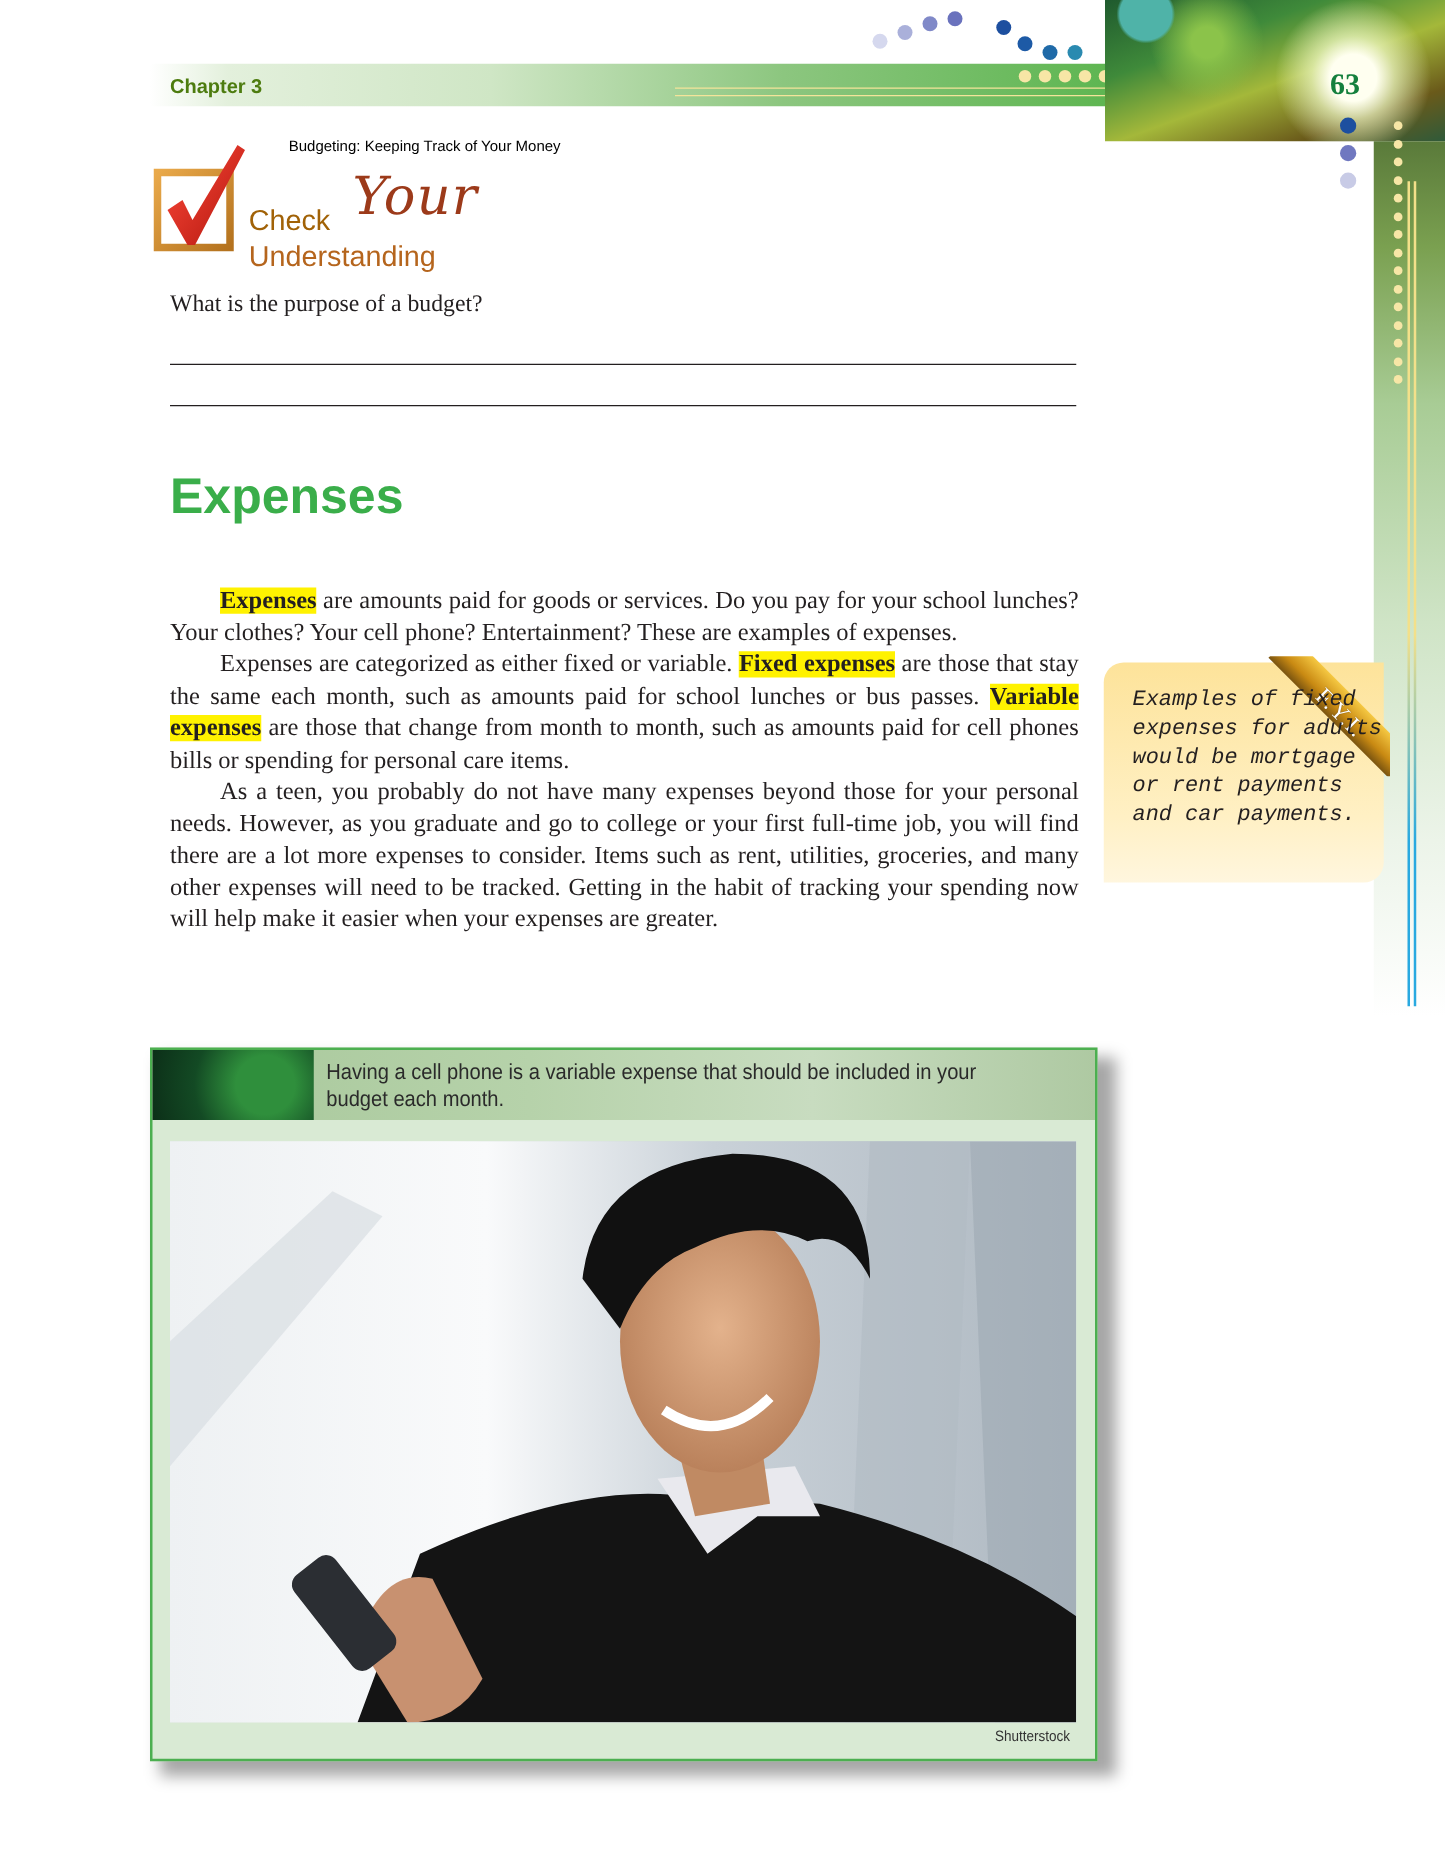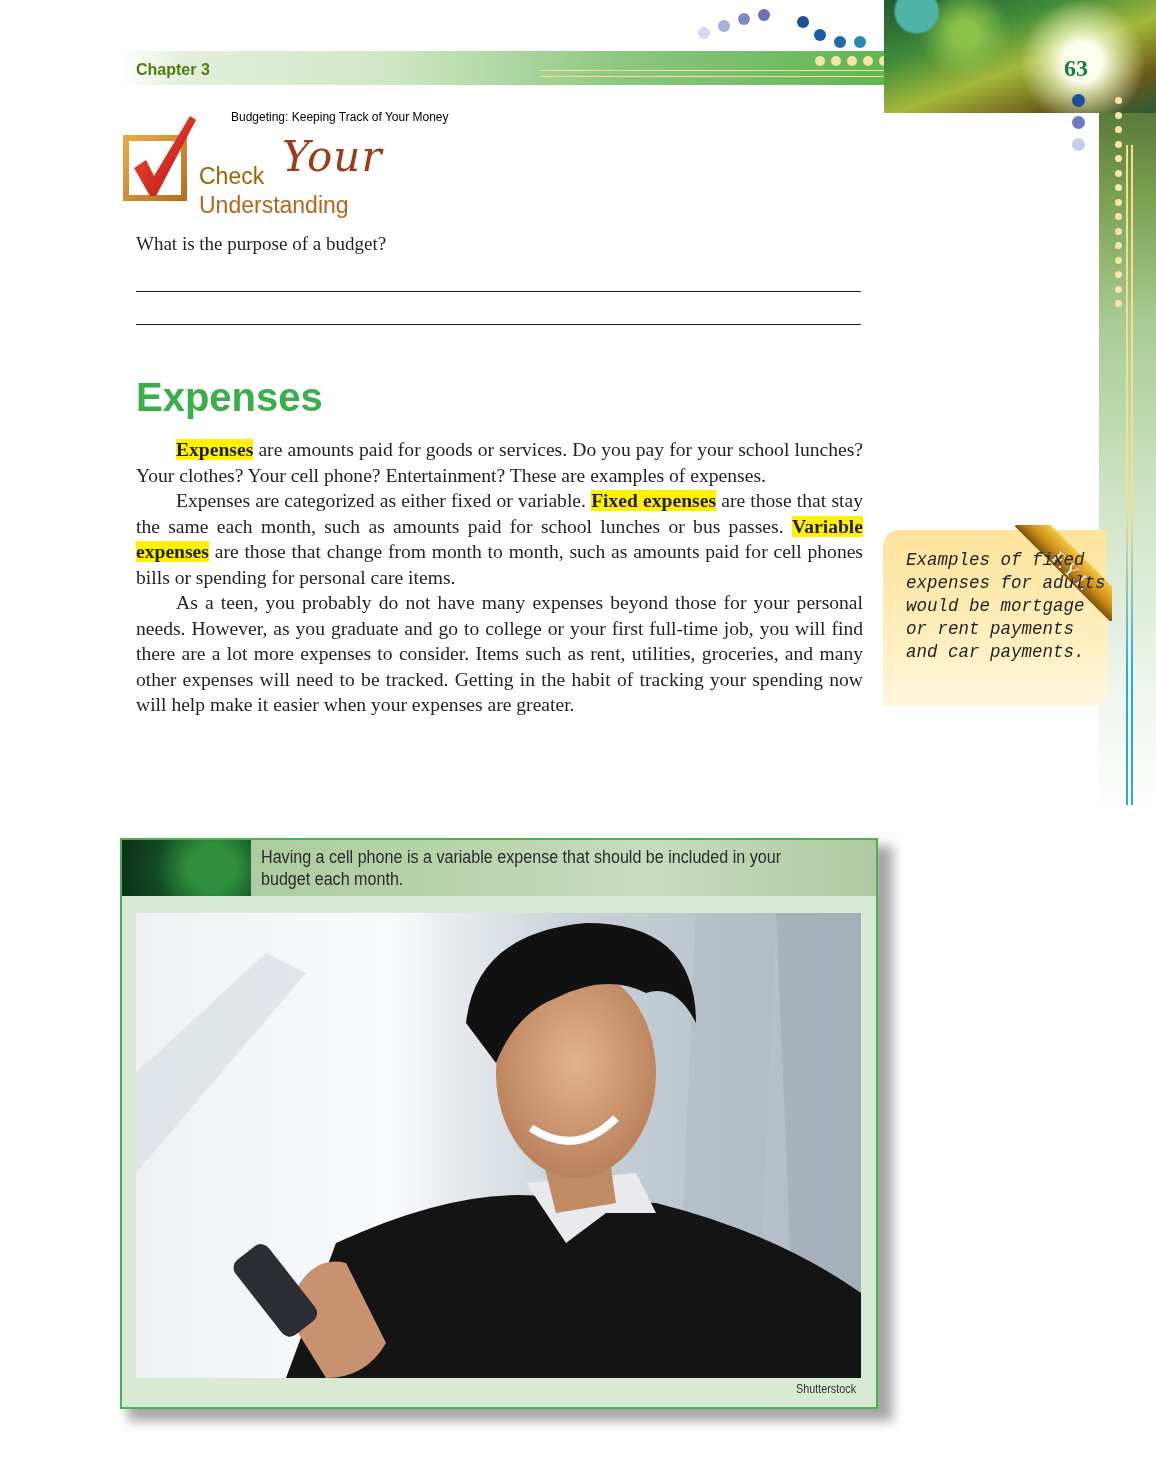--- a/index.html
+++ b/index.html
@@ -31,21 +31,21 @@
   .dot { position:absolute; border-radius:50%; }
   .cyu-check { left:120px; top:112px; }
   .cyu-check-word { left:199px; top:163px; font-family:"Liberation Sans",sans-serif; font-size:23px; color:#a16207; }
   .cyu-your-word { left:282px; top:132px; font-family:"DejaVu Serif",serif; font-style:italic; font-size:42px; color:#9c3a1a; letter-spacing:1px; }
   .cyu-under-word { left:199px; top:192px; font-family:Liberation Sans, sans-serif; font-size:23px; color:#b5651d; }
   .cyu-question { left:136px; top:233px; font-size:19px; }
   .answer-line { left:136px; width:725px; height:1px; background:#231f20; }
 
   
   .section-heading { left:136px; top:375px; font-family:"Liberation Sans",sans-serif; font-weight:bold; font-size:40px; color:#3aae4a; }
-  .body-text { left:136px; top:437px; width:727px; font-size:19.6px; line-height:25.5px; }
+  .body-text { left:136px; top:468px; width:727px; font-size:19.6px; line-height:25.5px; }
   .body-text p { margin:0; text-indent:40px; text-align:justify; text-align-last:left; }
   .hl { background:#fff200; font-weight:bold; }
 
   
   .fyi-box { left:883px; top:530px; width:224px; height:176px; background:linear-gradient(180deg,#fde39a 0%,#fff0c4 70%,#fff6de 100%); border-radius:16px 0 16px 0; }
   .fyi-ribbon { left:1012px; top:525px; width:100px; height:96px; overflow:hidden; }
   .fyi-ribbon-band { position:absolute; left:-10px; top:32px; width:150px; height:26px; transform:rotate(45deg); transform-origin:center; background:linear-gradient(180deg,#f5c842,#c98a13 60%,#7a5410); }
   .fyi-ribbon-text { position:absolute; left:36px; top:35px; transform:rotate(45deg); font-family:"Liberation Serif",serif; font-size:19px; color:#ffffff; letter-spacing:1px; text-shadow:0 0 1px #5a3a00; }
   .fyi-text { left:906px; top:549px; width:200px; font-family:Liberation Mono, monospace; font-style:italic; font-size:17.5px; line-height:23px; color:#231f20; }
 

